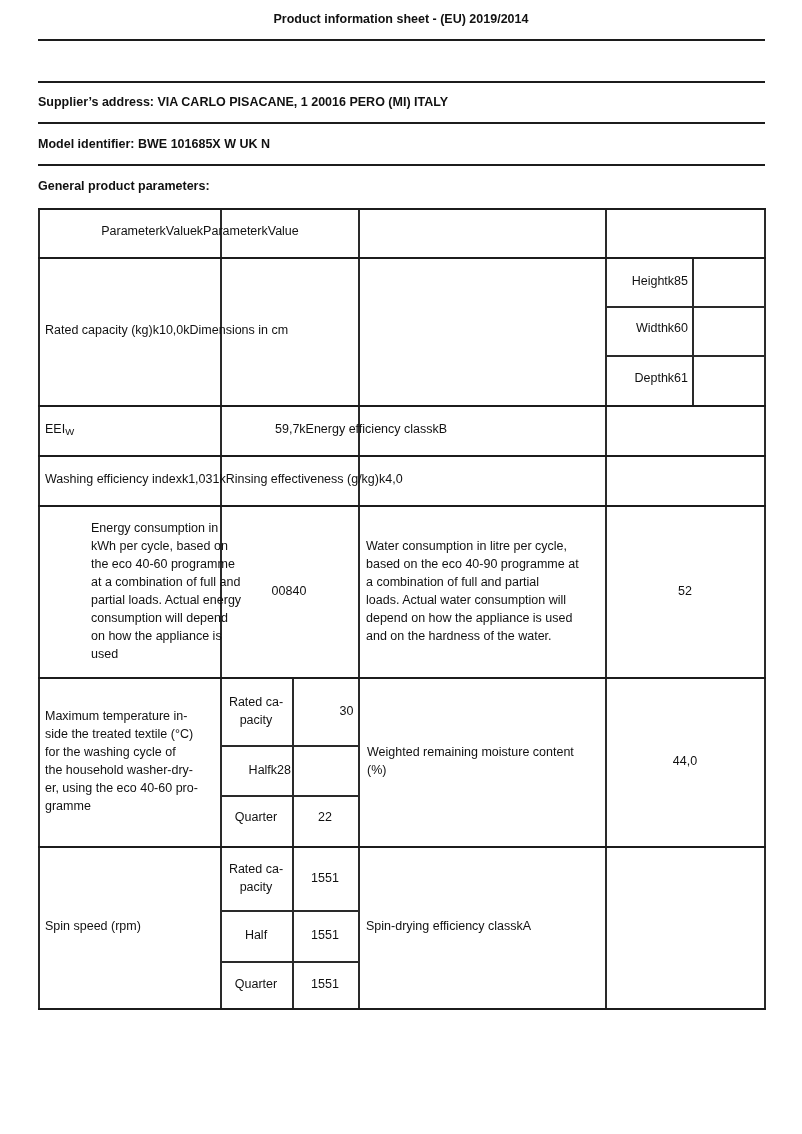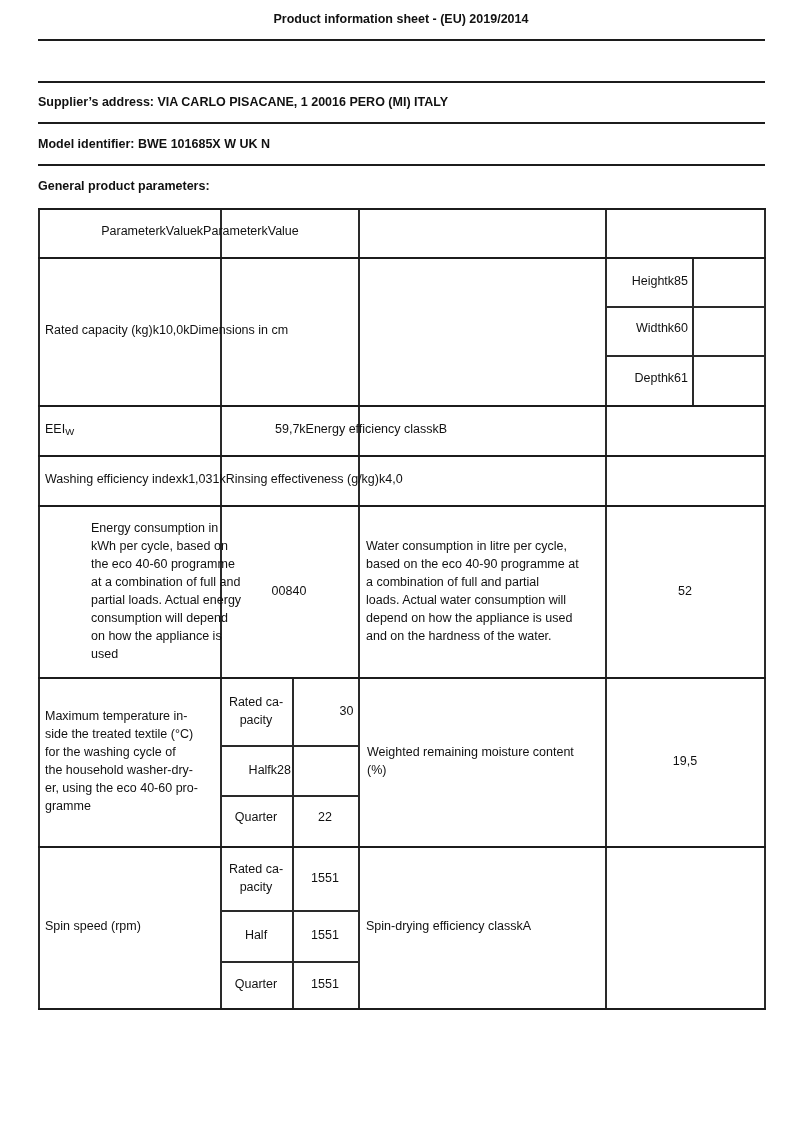--- a/index.html
+++ b/index.html
@@ -94,21 +94,21 @@
 gramme</div>
   <div class="abs t ctr" style="left:220px;top:693px;width:72px;">Rated ca-
 pacity</div>
   <div class="abs t ctr" style="left:292px;top:702px;width:61px;margin-left:24px;">30</div>
   <div class="abs t rt nw" style="left:220px;top:761px;width:71px;">Halfk28</div>
   <div class="abs t ctr" style="left:292px;top:761px;width:66px;"></div>
   <div class="abs t ctr" style="left:220px;top:808px;width:72px;">Quarter</div>
   <div class="abs t ctr" style="left:292px;top:808px;width:66px;">22</div>
   <div class="abs t" style="left:367px;top:743px;width:240px;">Weighted remaining moisture content
 (%)</div>
-  <div class="abs t ctr" style="left:605px;top:752px;width:160px;">19,5</div>
+  <div class="abs t ctr" style="left:605px;top:752px;width:160px;">44,0</div>
 
   <div class="abs t nw" style="left:45px;top:917px;">Spin speed (rpm)</div>
   <div class="abs t ctr" style="left:220px;top:860px;width:72px;">Rated ca-
 pacity</div>
   <div class="abs t ctr" style="left:292px;top:869px;width:66px;">1551</div>
   <div class="abs t ctr" style="left:220px;top:926px;width:72px;">Half</div>
   <div class="abs t ctr" style="left:292px;top:926px;width:66px;">1551</div>
   <div class="abs t ctr" style="left:220px;top:975px;width:72px;">Quarter</div>
   <div class="abs t ctr" style="left:292px;top:975px;width:66px;">1551</div>
   <div class="abs t nw" style="left:366px;top:917px;">Spin-drying efficiency classkA</div>

